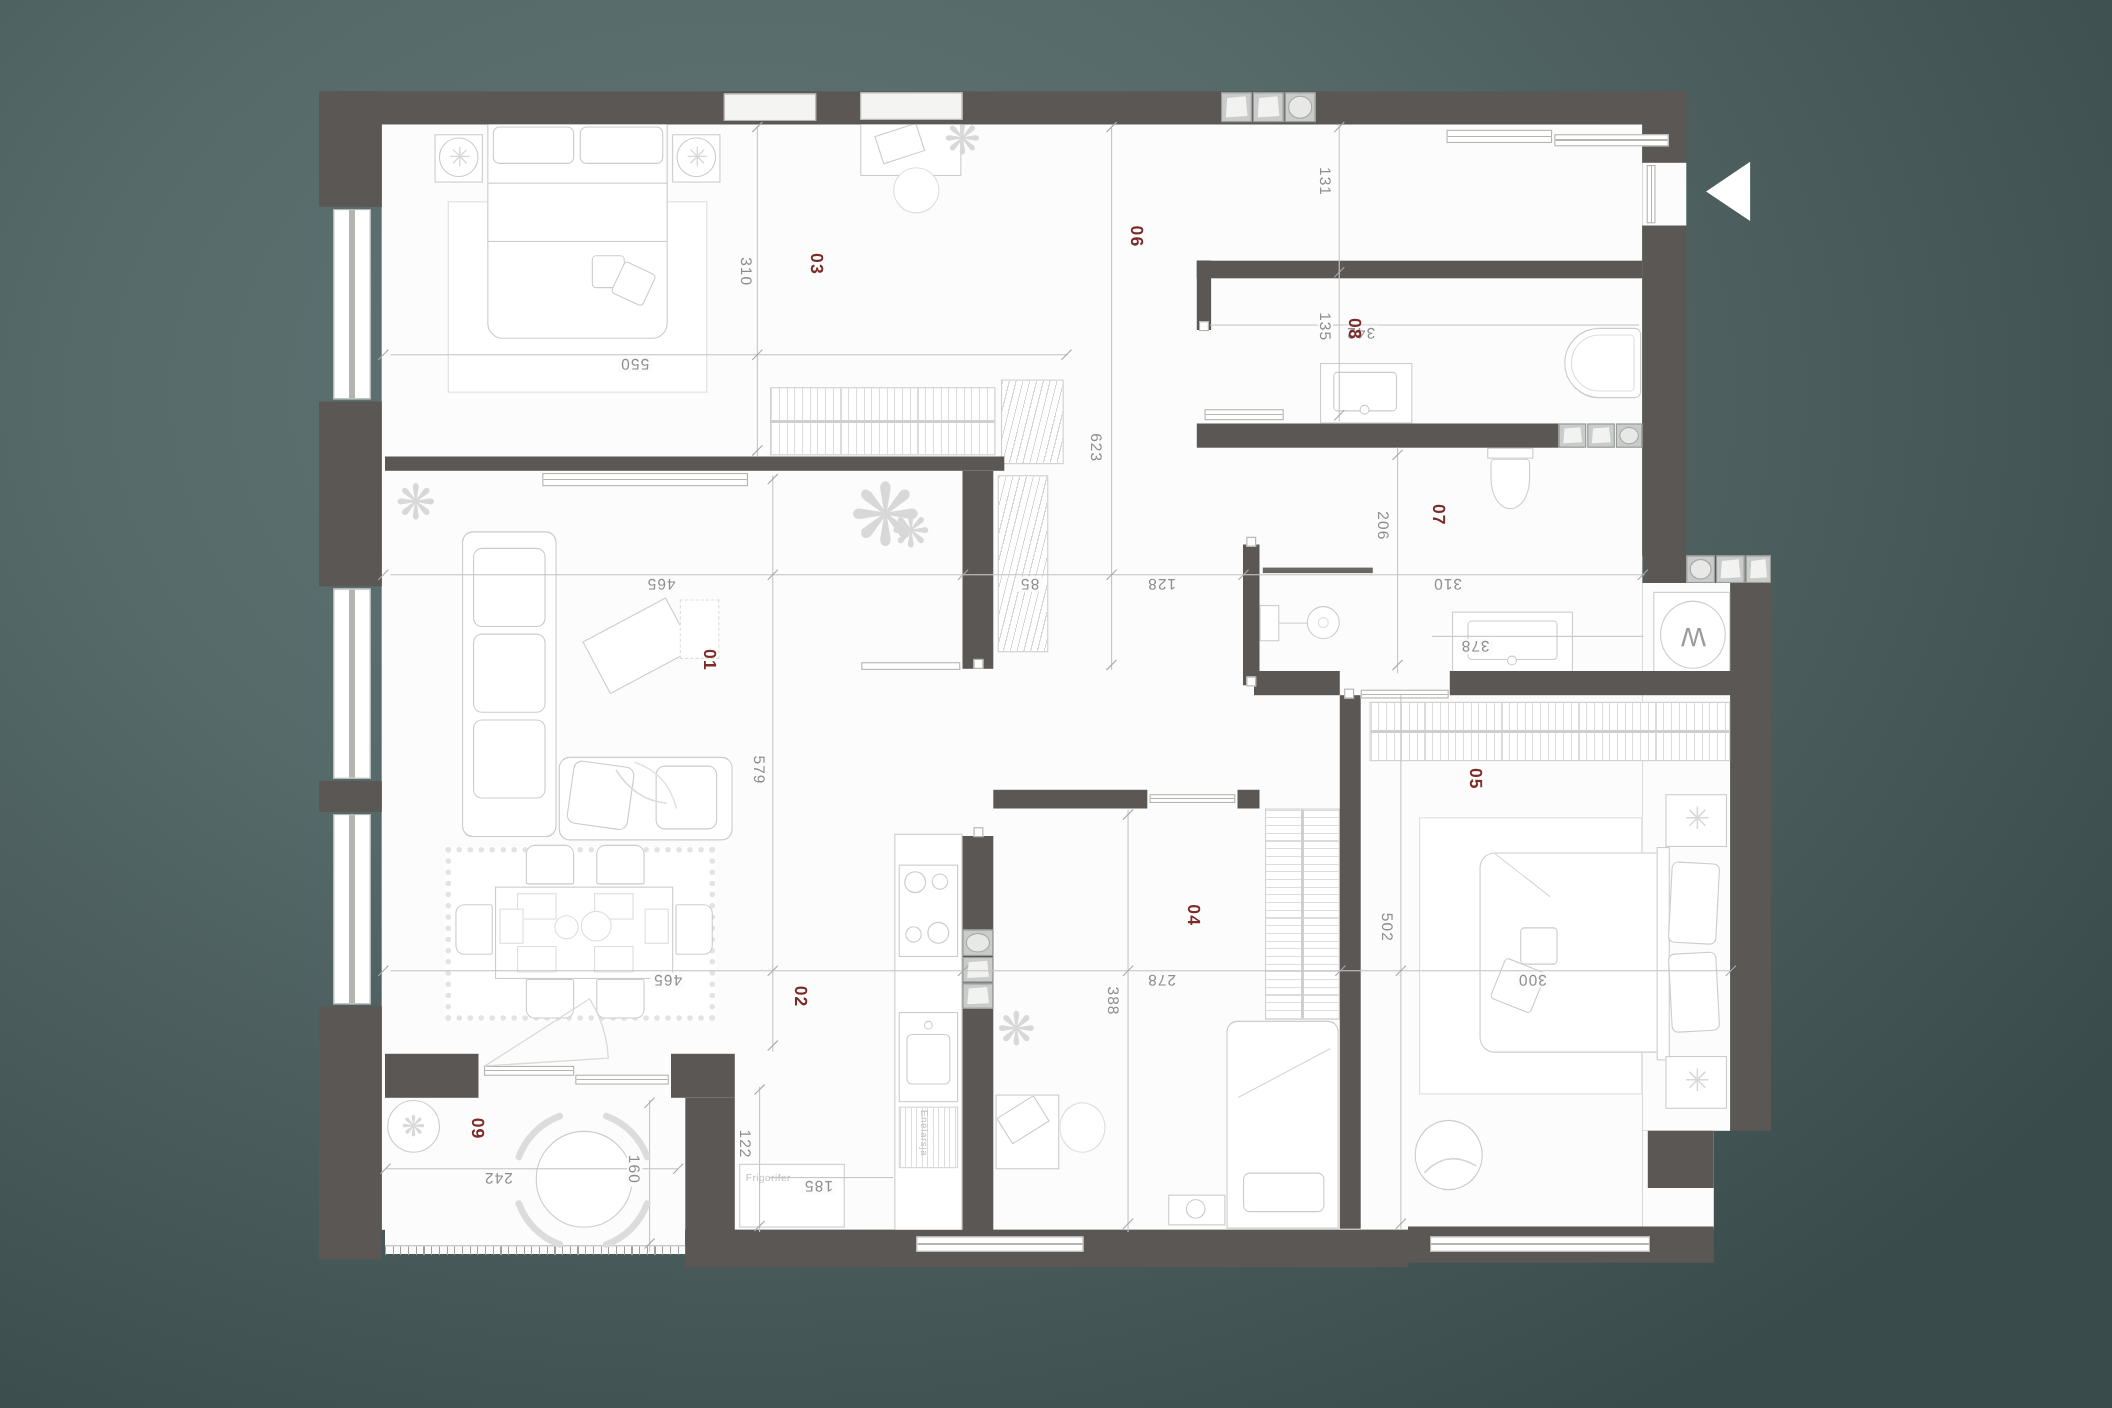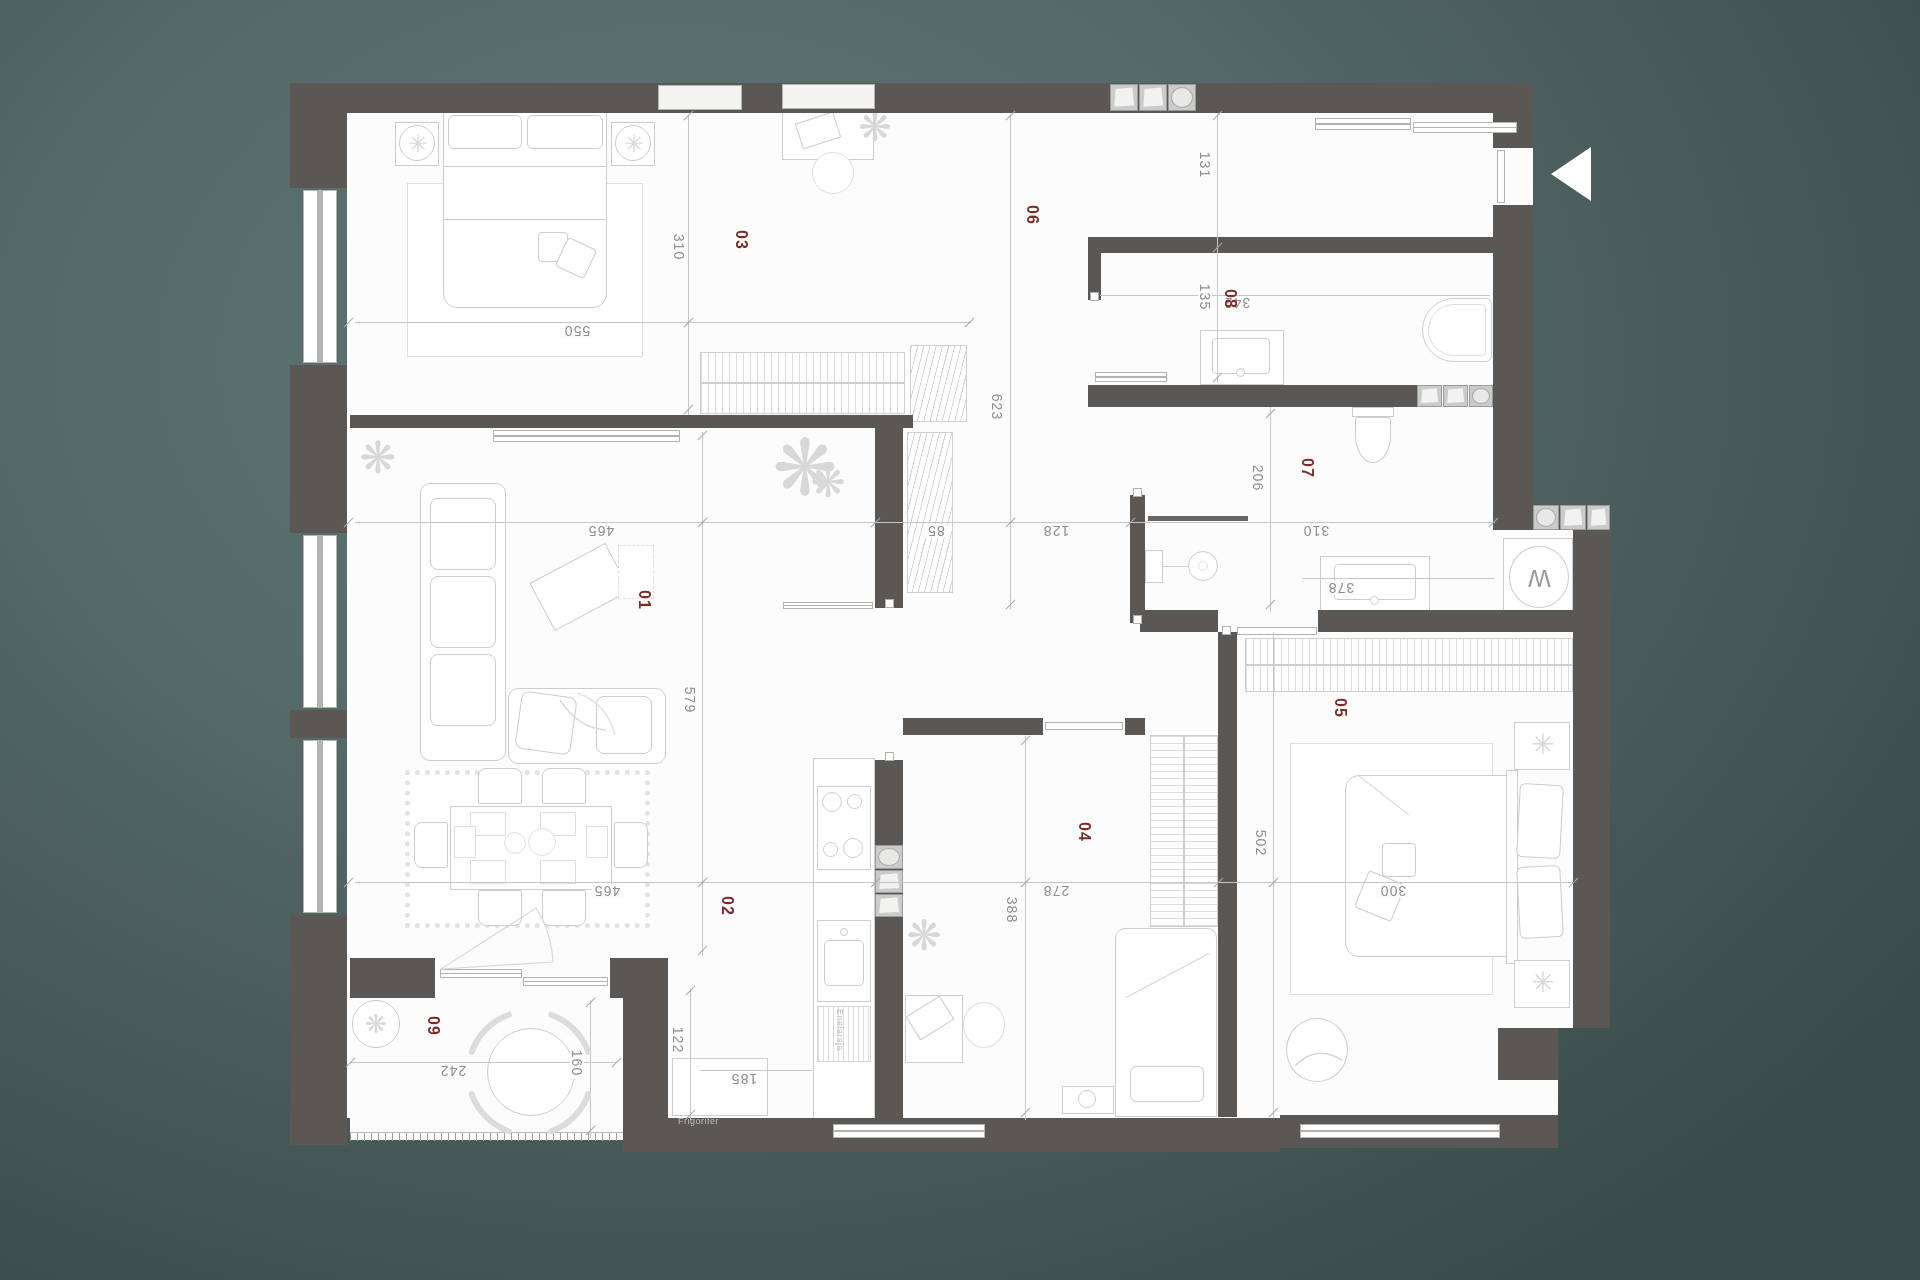--- a/index.html
+++ b/index.html
@@ -329,21 +329,21 @@
   <span class="dlab" style="left:607px;top:891px;">465</span>
   <span class="dlab" style="left:1056px;top:891px;">278</span>
   <span class="dlab" style="left:1393px;top:891px;">300</span>
   <span class="dlab v" style="left:1012px;top:910px;">388</span>
   <span class="dlab v" style="left:1261px;top:843px;">502</span>
   <span class="dlab v" style="left:678px;top:1040px;">122</span>
   <span class="dlab" style="left:744px;top:1079px;">185</span>
   <span class="dlab" style="left:453px;top:1071px;">242</span>
   <span class="dlab v" style="left:577px;top:1063px;">160</span>
 
-  <span class="applbl" style="left:678px;top:1116px;">Frigorifer</span>
+  <span class="applbl" style="left:678px;top:1066px;">Frigorifer</span>
   <span class="applbl" style="left:840px;top:1030px;transform:translate(-50%,-50%) rotate(90deg);">Enëlarsja</span>
 
   <span class="rlab" style="left:644px;top:600px;">01</span>
   <span class="rlab" style="left:727px;top:906px;">02</span>
   <span class="rlab" style="left:741px;top:240px;">03</span>
   <span class="rlab" style="left:1084px;top:832px;">04</span>
   <span class="rlab" style="left:1340px;top:708px;">05</span>
   <span class="rlab" style="left:1032px;top:215px;">06</span>
   <span class="rlab" style="left:1307px;top:468px;">07</span>
   <span class="rlab" style="left:1230px;top:299px;">08</span>

